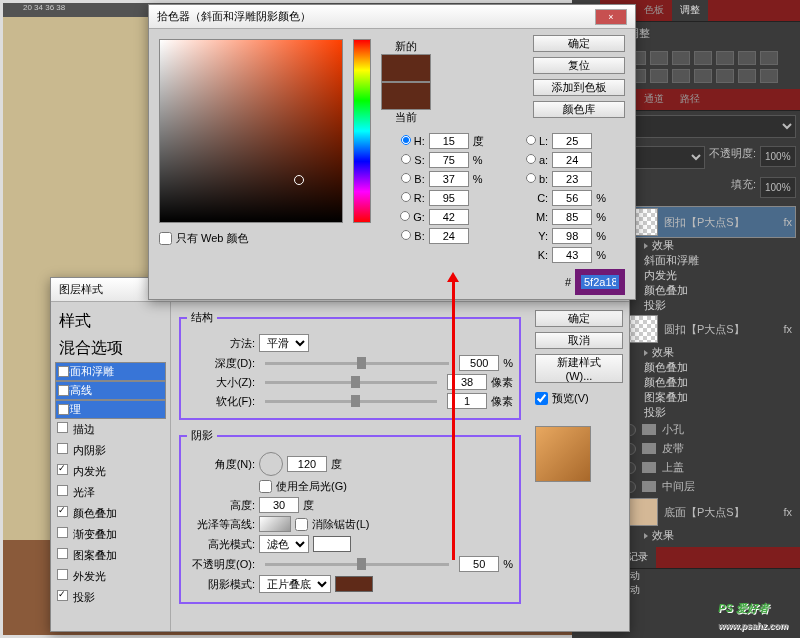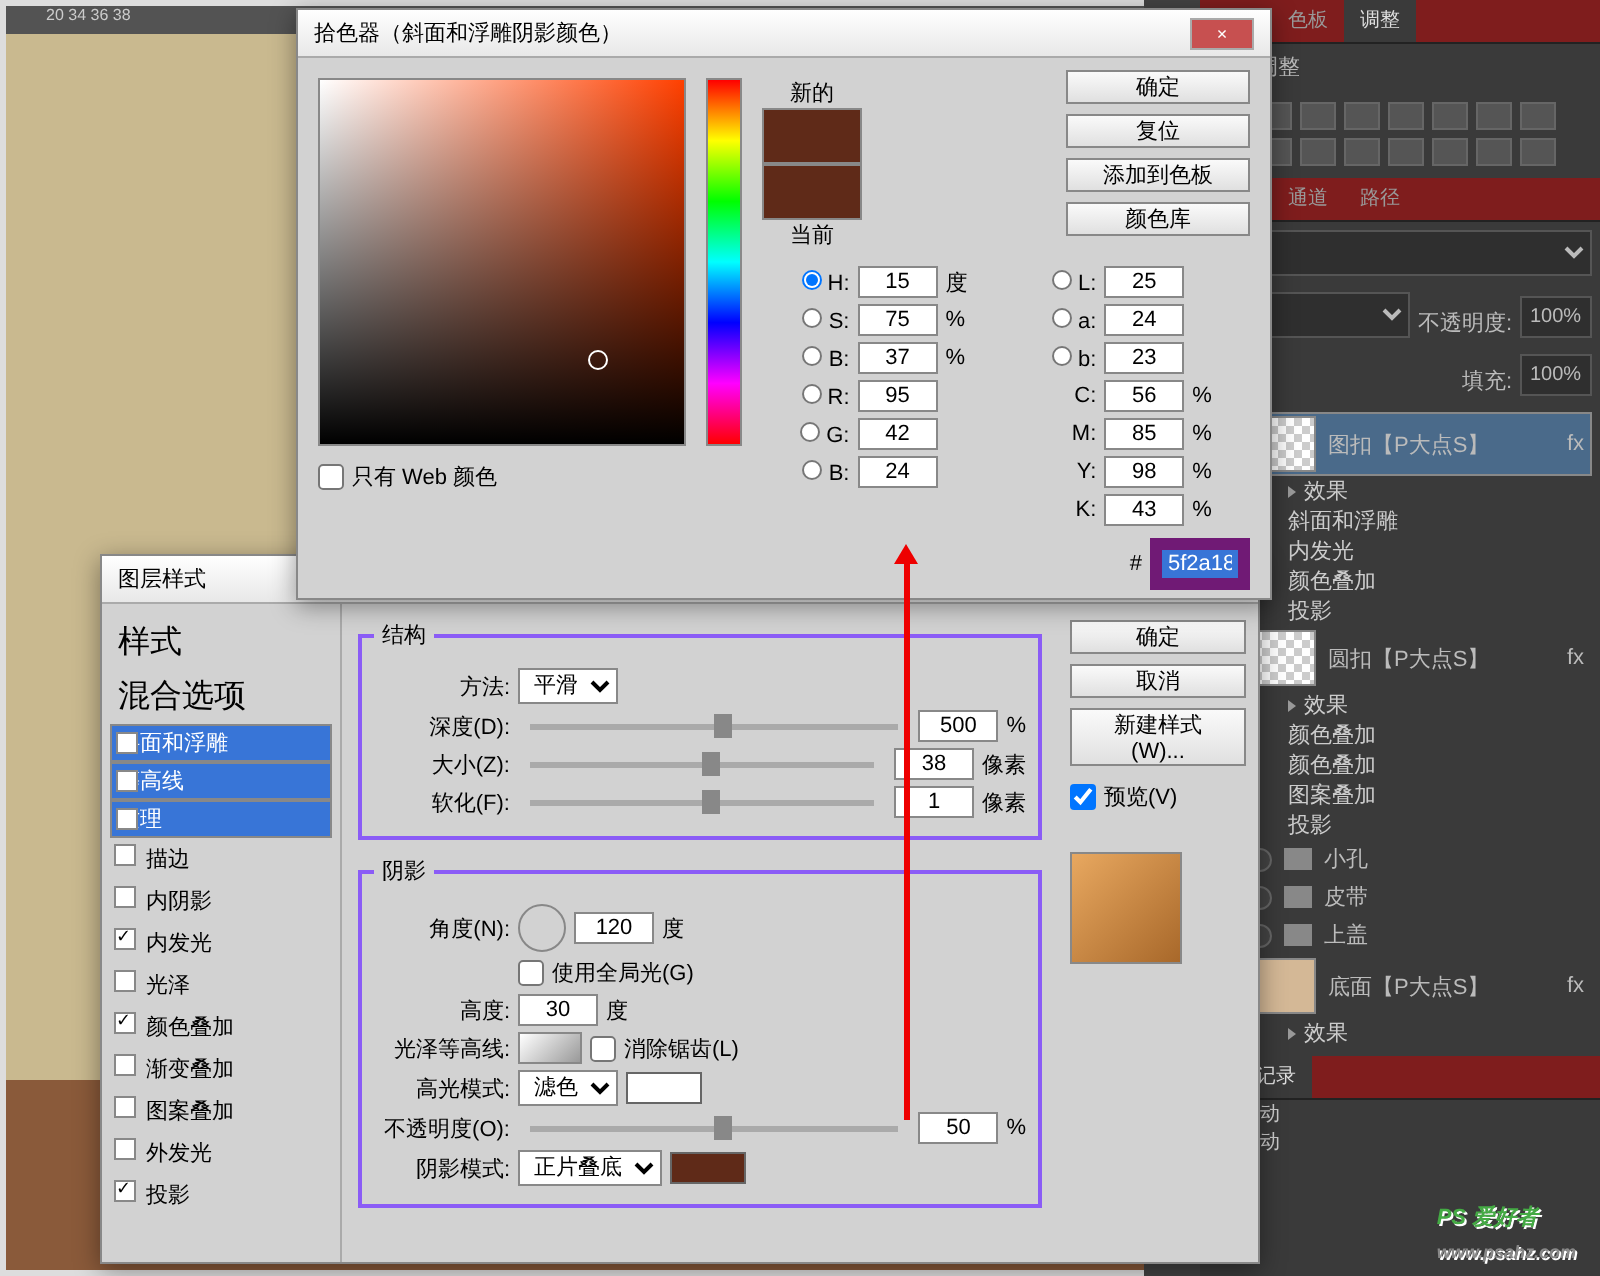--- a/index.html
+++ b/index.html
@@ -6,21 +6,21 @@
 body{width:800px;height:638px;background:#2a2a2a;position:relative;overflow:hidden}
 .canvas{position:absolute;left:0;top:0;width:600px;height:638px;background:linear-gradient(#c9b98f 0%,#c9b98f 85%,#8a5a3a 85%,#8a5a3a 100%);border:3px solid #ddd}
 .ruler{position:absolute;left:0;top:0;height:14px;width:600px;background:#535353;color:#ccc;font-size:8px;padding-left:20px}
 .side-panel{position:absolute;right:0;top:0;width:200px;height:638px;background:#3a3a3a;color:#bbb}
 .tabset{display:flex;background:#7f1d1d;height:22px;border-bottom:1px solid #222}
 .tab{padding:3px 8px;color:#999;font-size:10px}
 .tab.active{background:#3a3a3a;color:#ddd}
 .adj-row{padding:6px;display:flex;gap:4px;flex-wrap:wrap}
 .adj-icon{width:18px;height:14px;background:#555;border:1px solid #666}
 .layers{padding:4px}
-.layer-controls{display:flex;gap:4px;padding:4px;align-items:flex-end}
+.layer-controls{display:flex;gap:4px;padding:4px;align-items:flex-start}
 .mini-sel{background:#2f2f2f;border:1px solid #555;color:#bbb;font-size:10px;padding:4px 4px;flex:1}
 .layer-item{display:flex;align-items:center;padding:2px 4px;gap:6px;font-size:10px}
 .layer-item.sel{background:#4a6a8a}
 .eye{width:12px;height:12px;border:1px solid #666;background:#444;border-radius:50%}
 .thumb{width:32px;height:28px;background:#fff;border:1px solid #888}
 .thumb.check{background:repeating-conic-gradient(#ccc 0 25%,#fff 0 50%) 0 0/8px 8px}
 .thumb.tan{background:#d4b896}
 .sub{padding-left:40px;font-size:10px;color:#ccc}
 .sub .tri{display:inline-block;width:0;height:0;border-left:4px solid #999;border-top:3px solid transparent;border-bottom:3px solid transparent;margin-right:4px}
 .folder{display:flex;align-items:center;gap:6px;padding:2px 4px 2px 20px;font-size:10px}
@@ -164,20 +164,25 @@
     <div class="folder">
         <div class="eye"></div>
         <div class="fold-ico"></div>
         <span>皮带</span>
       </div>
     <div class="folder">
         <div class="eye"></div>
         <div class="fold-ico"></div>
         <span>上盖</span>
       </div>
+    <div class="folder">
+        <div class="eye"></div>
+        <div class="fold-ico"></div>
+        <span>中间层</span>
+      </div>
     <div class="layer-item">
         <div class="eye"></div>
         <div class="thumb tan"></div>
         <span>底面【P大点S】</span>
         <span style="margin-left:auto">fx</span>
       </div>
     <div class="sub"><span class="tri"></span><span>效果</span></div>
   </div>
   <div class="tabset">
       <div class="tab active">历史记录</div>

